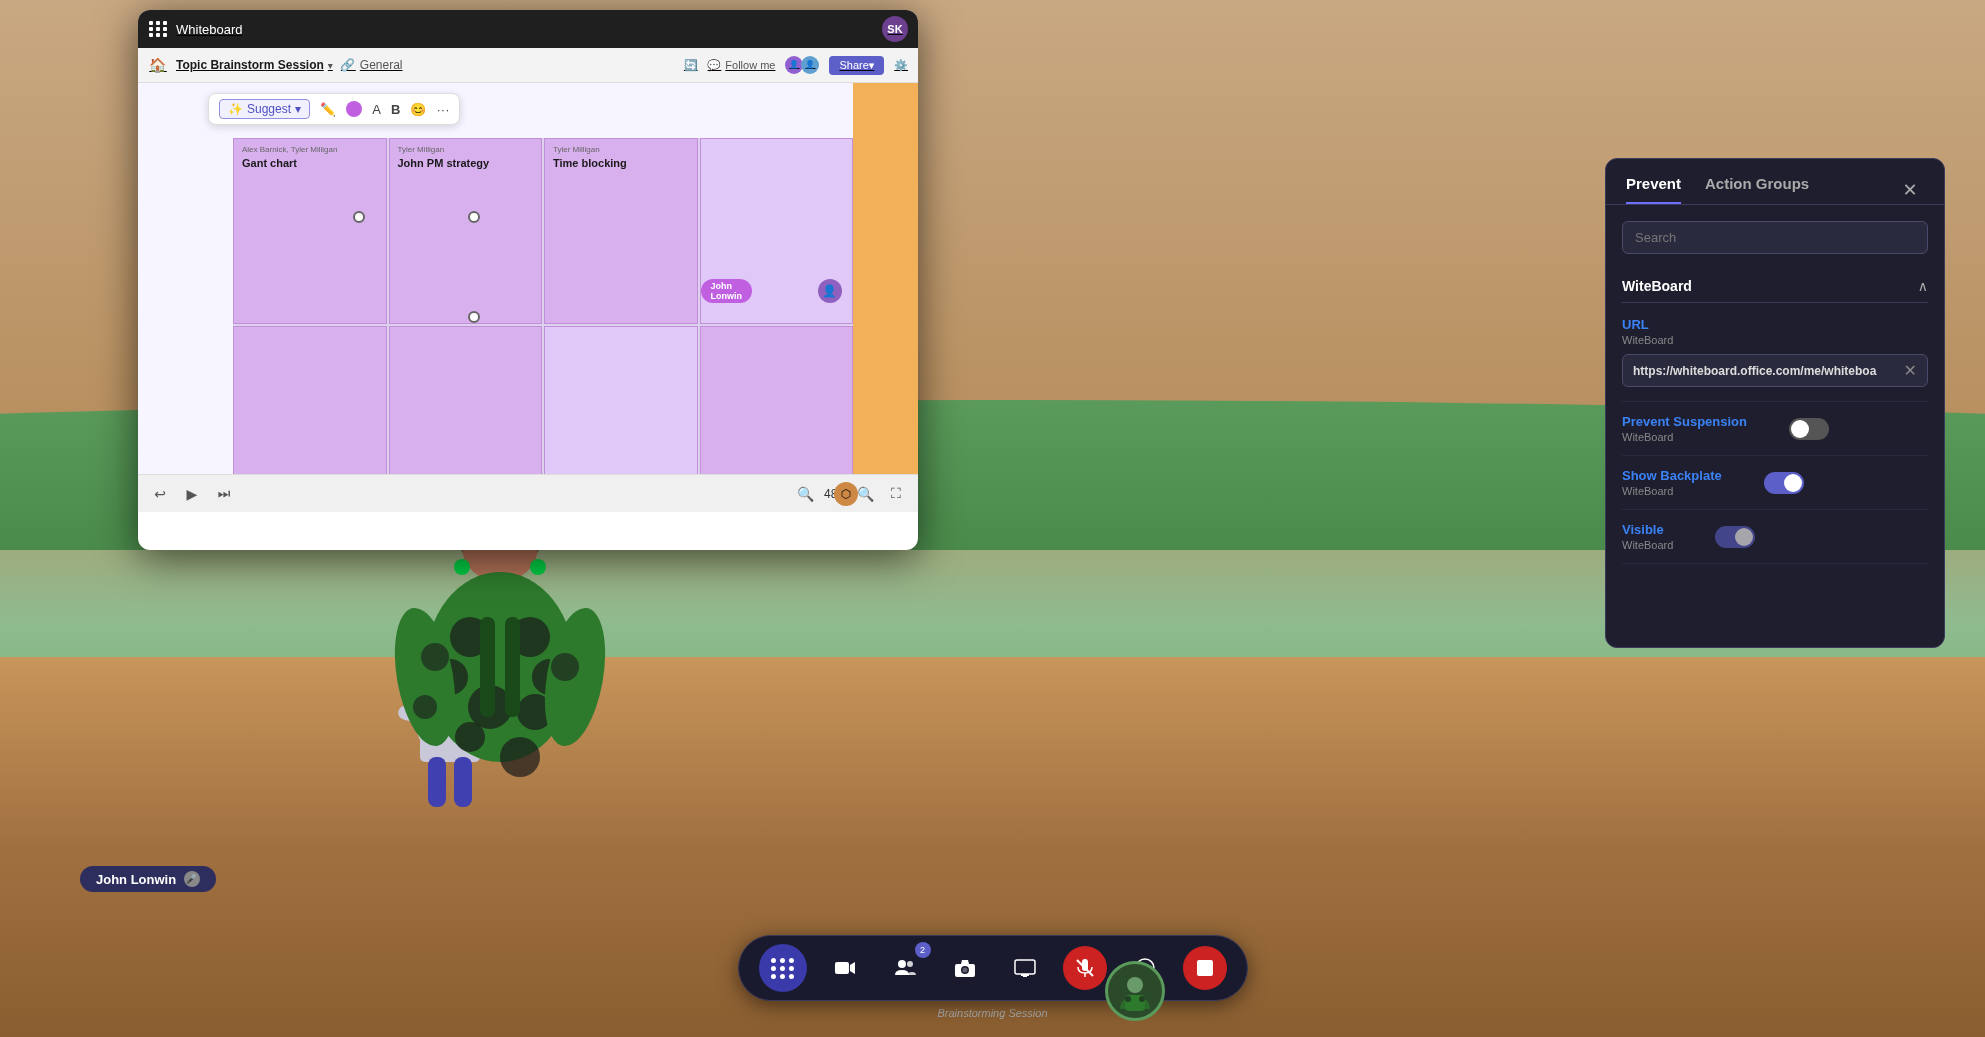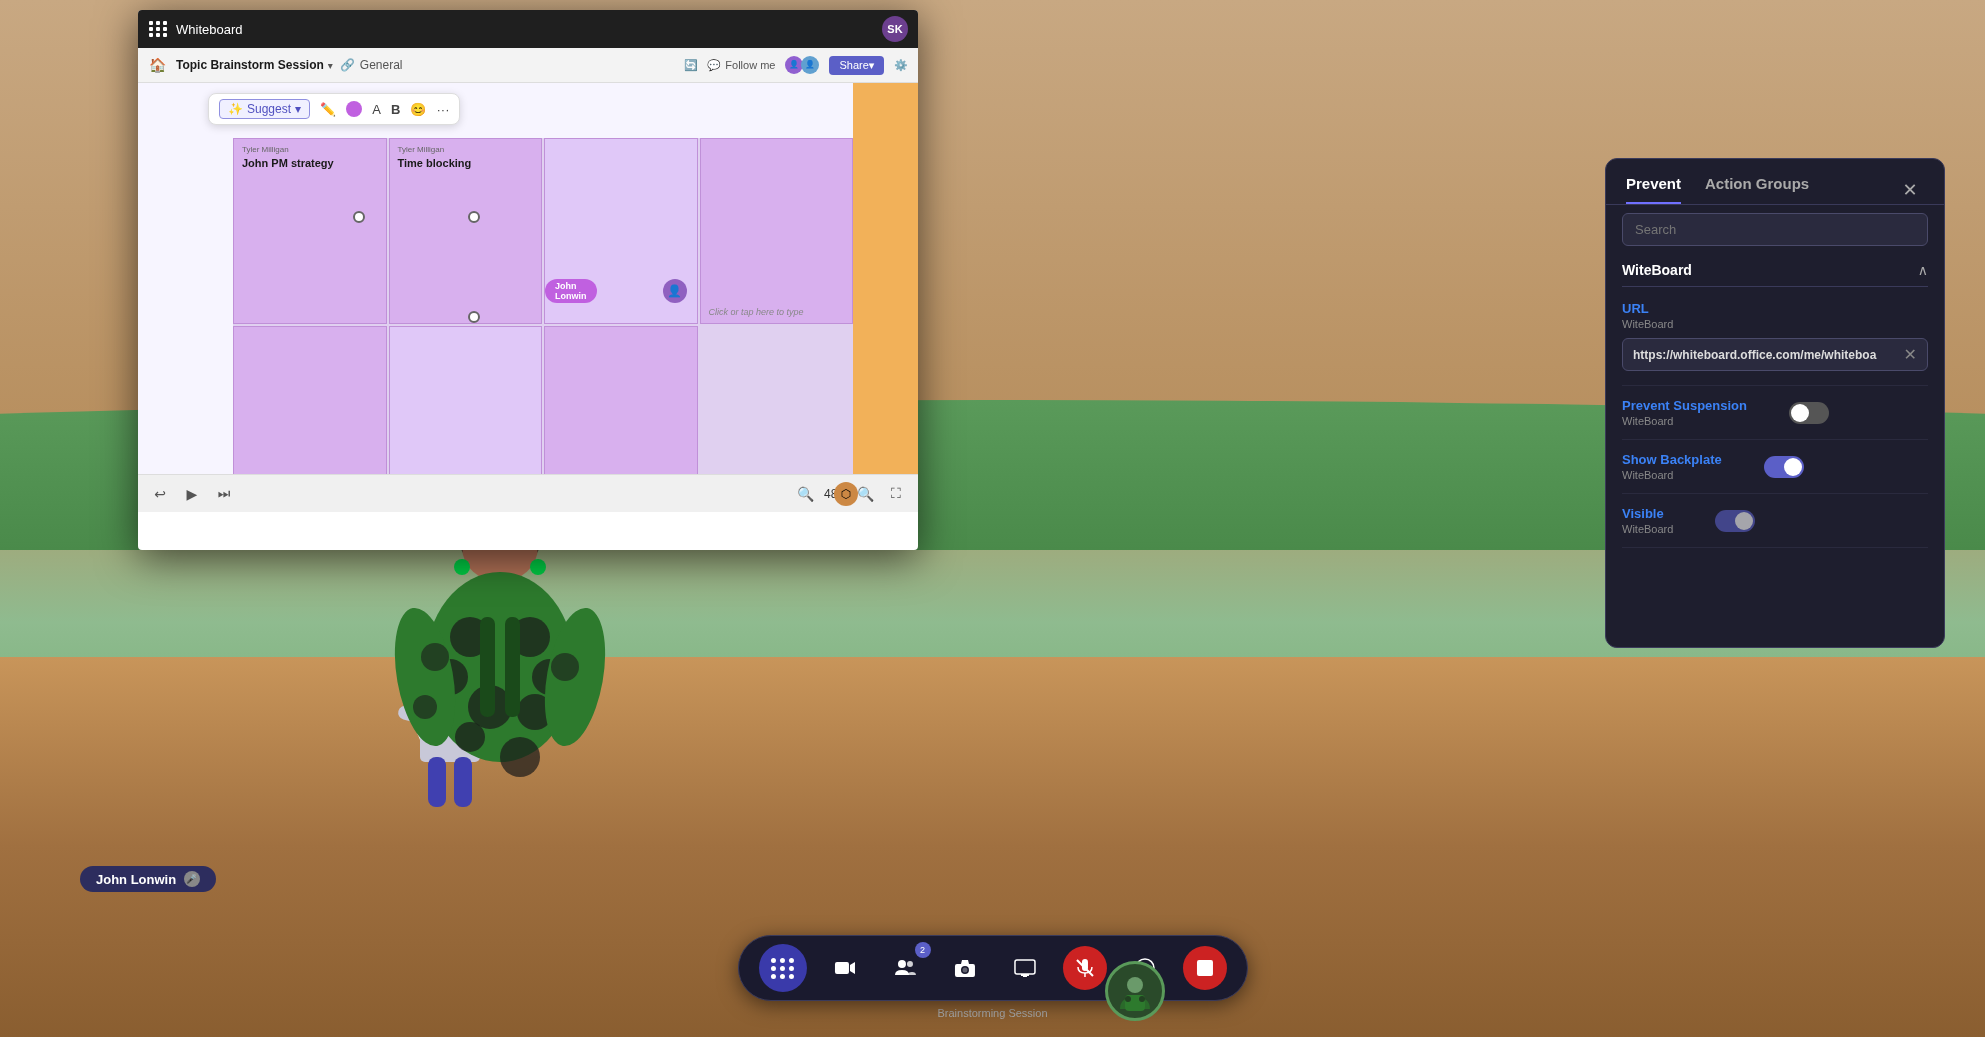--- a/index.html
+++ b/index.html
@@ -63,24 +63,25 @@
     }
 
     
     .whiteboard-window {
       position: absolute;
       top: 10px;
       left: 138px;
       width: 780px;
       height: 540px;
       background: #fff;
-      border-radius: 4px;
+      border-radius: 12px;
       box-shadow: 0 8px 40px rgba(0,0,0,0.6);
       z-index: 20;
       overflow: hidden;
+      text-decoration: underline;
     }
 
     .wb-titlebar {
       height: 38px;
       background: #1f1f1f;
       display: flex;
       align-items: center;
       padding: 0 10px;
       gap: 8px;
     }
@@ -449,21 +450,21 @@
       border-radius: 50%;
     }
 
     .panel-divider {
       height: 1px;
       background: #3a3a5a;
       margin: 0 0 4px 0;
     }
 
     .panel-search {
-      margin: 4px 16px;
+      margin: 12px 16px;
       background: #2a2a3e;
       border: 1px solid #4a4a6a;
       border-radius: 6px;
       padding: 8px 12px;
       color: #aaa;
       font-size: 13px;
       width: calc(100% - 32px);
       outline: none;
     }
 
@@ -800,20 +801,24 @@
       </div>
 
 
       <div class="orange-sidebar"></div>
 
       <div class="handle-circle" style="top:128px;left:215px;"></div>
       <div class="handle-circle" style="top:128px;left:330px;"></div>
       <div class="handle-circle" style="top:228px;left:330px;"></div>
 
       <div class="sticky-grid">
+        <div class="sticky-note">
+          <div class="sticky-note-author">Alex Barnick, Tyler Milligan</div>
+          <div class="sticky-note-title">Gant chart</div>
+        </div>
         <div class="sticky-note">
           <div class="sticky-note-author">Tyler Milligan</div>
           <div class="sticky-note-title">John PM strategy</div>
         </div>
         <div class="sticky-note">
           <div class="sticky-note-author">Tyler Milligan</div>
           <div class="sticky-note-title">Time blocking</div>
         </div>
         <div class="sticky-note sticky-note-empty">
 
@@ -985,21 +990,21 @@
       </svg>
     </div>
 
     <div class="taskbar-btn recording">
       <svg width="22" height="22" viewBox="0 0 22 22">
         <rect x="3" y="3" width="16" height="16" rx="2" fill="white"></rect>
       </svg>
     </div>
 
   </div>
-  <div style="text-align:right;margin-top:13px;">
+  <div style="text-align:right;margin-top:13px;font-style:italic;">
     <span style="font-size:11px;color:#aaa;">Brainstorming Session</span>
   </div>
 </div>
 
 <div class="avatar-icon-bottom" style="right:820px;">
   <svg width="40" height="40" viewBox="0 0 40 40">
     <circle cx="20" cy="14" r="8" fill="#6a9a6a"></circle>
     <path d="M5 38 Q5 26 20 26 Q35 26 35 38" fill="#2a6a2a"></path>
 
     <rect x="10" y="24" width="20" height="16" rx="4" fill="#2d7a2d"></rect>

